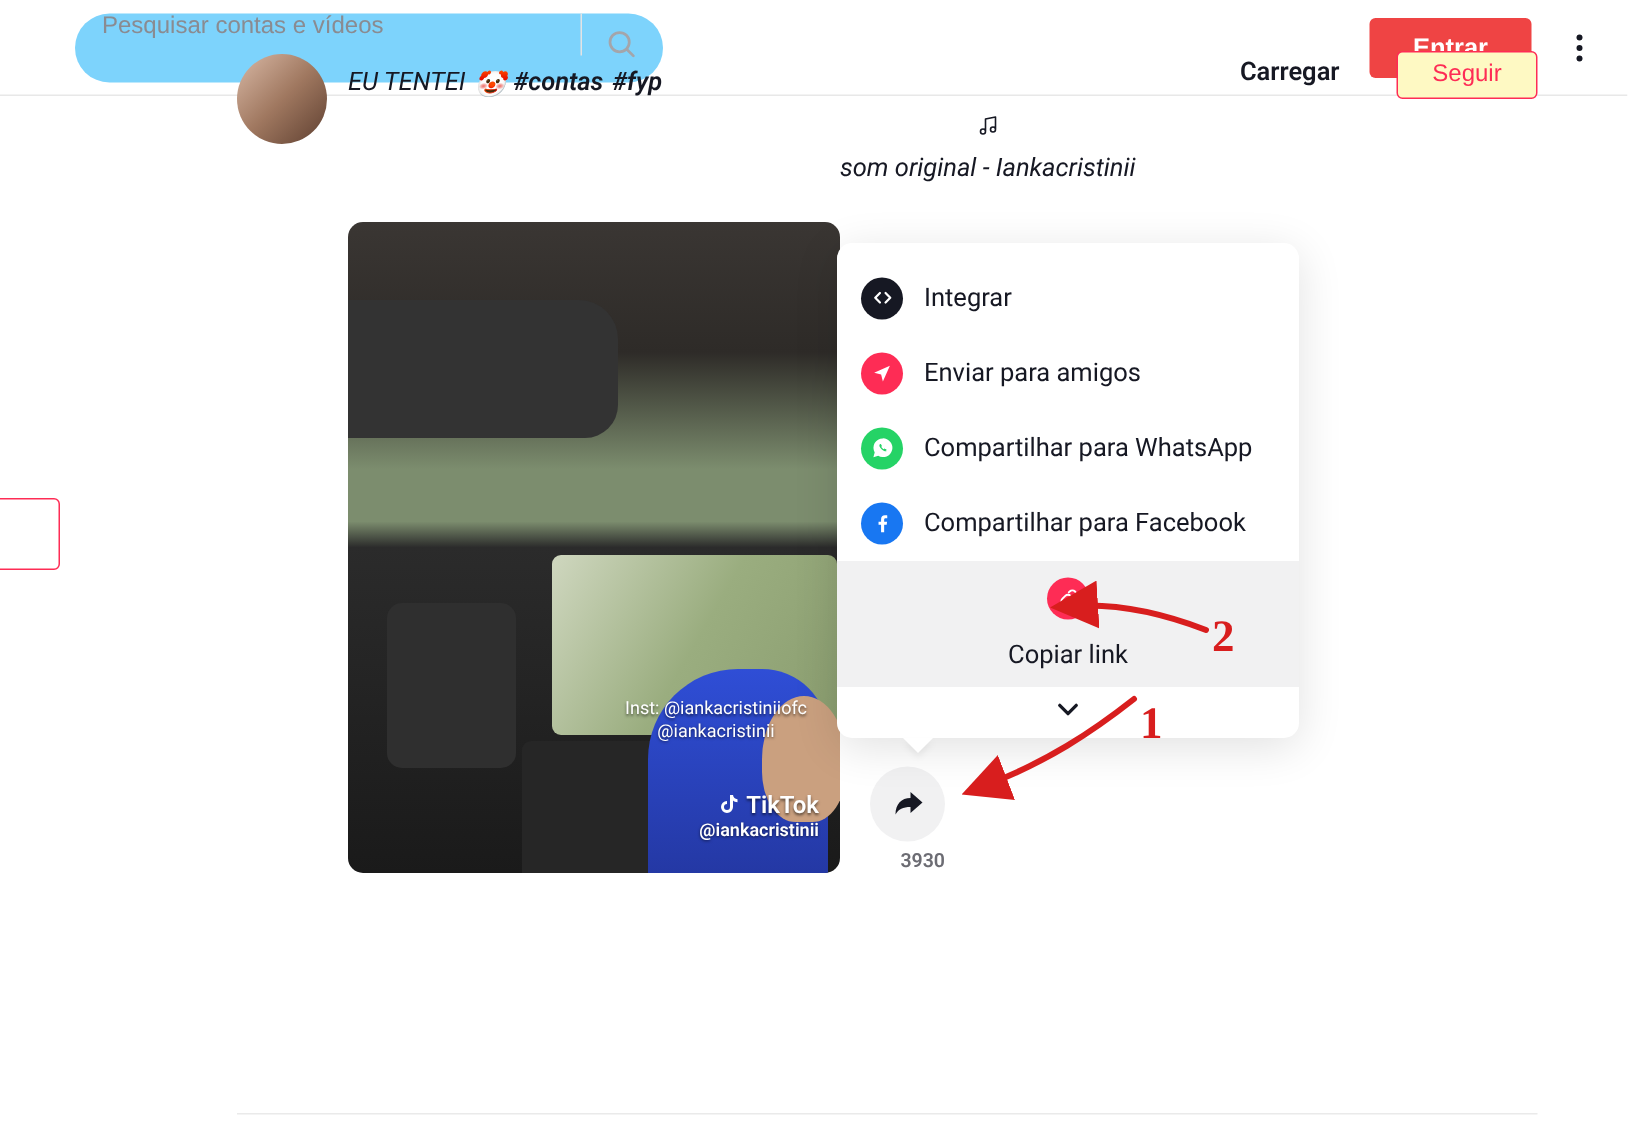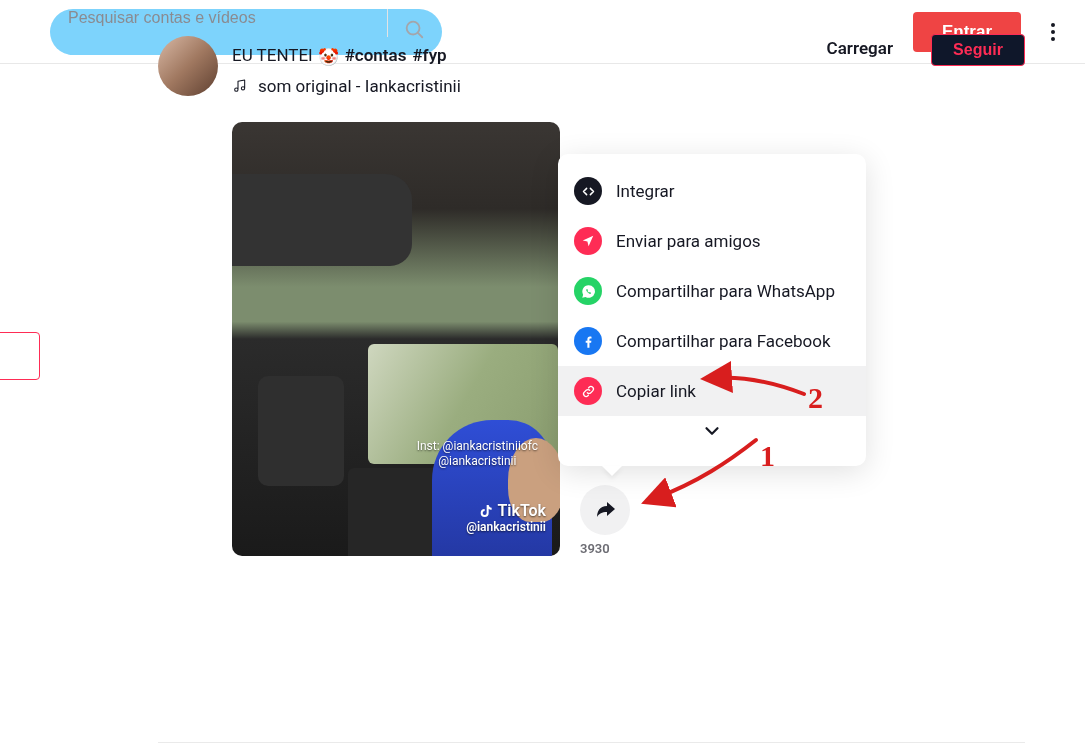--- a/index.html
+++ b/index.html
@@ -134,20 +134,21 @@
     width: 60px;
     height: 60px;
     border-radius: 50%;
     background: linear-gradient(135deg, #d9b9a6 0%, #a07860 50%, #5e3f30 100%);
     flex-shrink: 0;
     margin-top: -8px;
   }
   .post-meta {
     margin-left: 14px;
     flex: 1;
+    font-style: italic;
   }
   .caption {
     font-size: 17px;
     line-height: 1.4;
     color: #161823;
     display: flex;
     align-items: center;
     gap: 6px;
     flex-wrap: wrap;
   }
@@ -163,33 +164,34 @@
     line-height: 20px;
   }
   .hashtag { font-weight: 600; color: #161823; }
   .sound-row {
     margin-top: 8px;
     display: flex;
     align-items: center;
     gap: 10px;
     font-size: 17px;
     color: #161823;
+    flex-direction: column;
   }
   .follow-btn {
     position: absolute;
     right: 60px;
     top: -10px;
     width: 94px;
     height: 32px;
-    background: #0f172a;
+    background: #fef9c3;
     border: 1px solid #fe2c55;
     color: #fe2c55;
     border-radius: 4px;
     font-size: 16px;
-    font-weight: 700;
+    font-weight: 400;
     cursor: pointer;
   }
 
   
   .video-row {
     margin-top: 26px;
     display: flex;
     align-items: flex-end;
     position: relative;
   }
@@ -303,21 +305,21 @@
     font-size: 16px;
   }
 
   
   .share-stack {
     position: absolute;
     left: 422px;
     bottom: 0px;
     display: flex;
     flex-direction: column;
-    align-items: flex-start;
+    align-items: flex-end;
   }
   .share-btn {
     width: 50px;
     height: 50px;
     border-radius: 50%;
     background: #f1f1f2;
     display: flex;
     align-items: center;
     justify-content: center;
     cursor: pointer;
@@ -331,21 +333,21 @@
 
   
   .share-pop {
     position: absolute;
     left: 400px;
     bottom: 90px;
     width: 308px;
     background: #fff;
     border-radius: 10px;
     box-shadow: 0 6px 30px rgba(0,0,0,.12);
-    padding: 12px 0 22px;
+    padding: 12px 0 6px;
     z-index: 30;
   }
   .share-pop::after {
     content: "";
     position: absolute;
     bottom: -10px;
     left: 44px;
     border: 10px solid transparent;
     border-top-color: #fff;
     border-bottom: none;
@@ -355,20 +357,21 @@
     display: flex;
     align-items: center;
     gap: 14px;
     padding: 11px 16px;
     cursor: pointer;
     font-size: 17px;
     color: #161823;
   }
   .share-item:hover, .share-item.hover {
     background: #f1f1f2;
+    flex-direction: column;
   }
   .share-icon {
     width: 28px;
     height: 28px;
     border-radius: 50%;
     display: flex;
     align-items: center;
     justify-content: center;
     flex-shrink: 0;
   }

